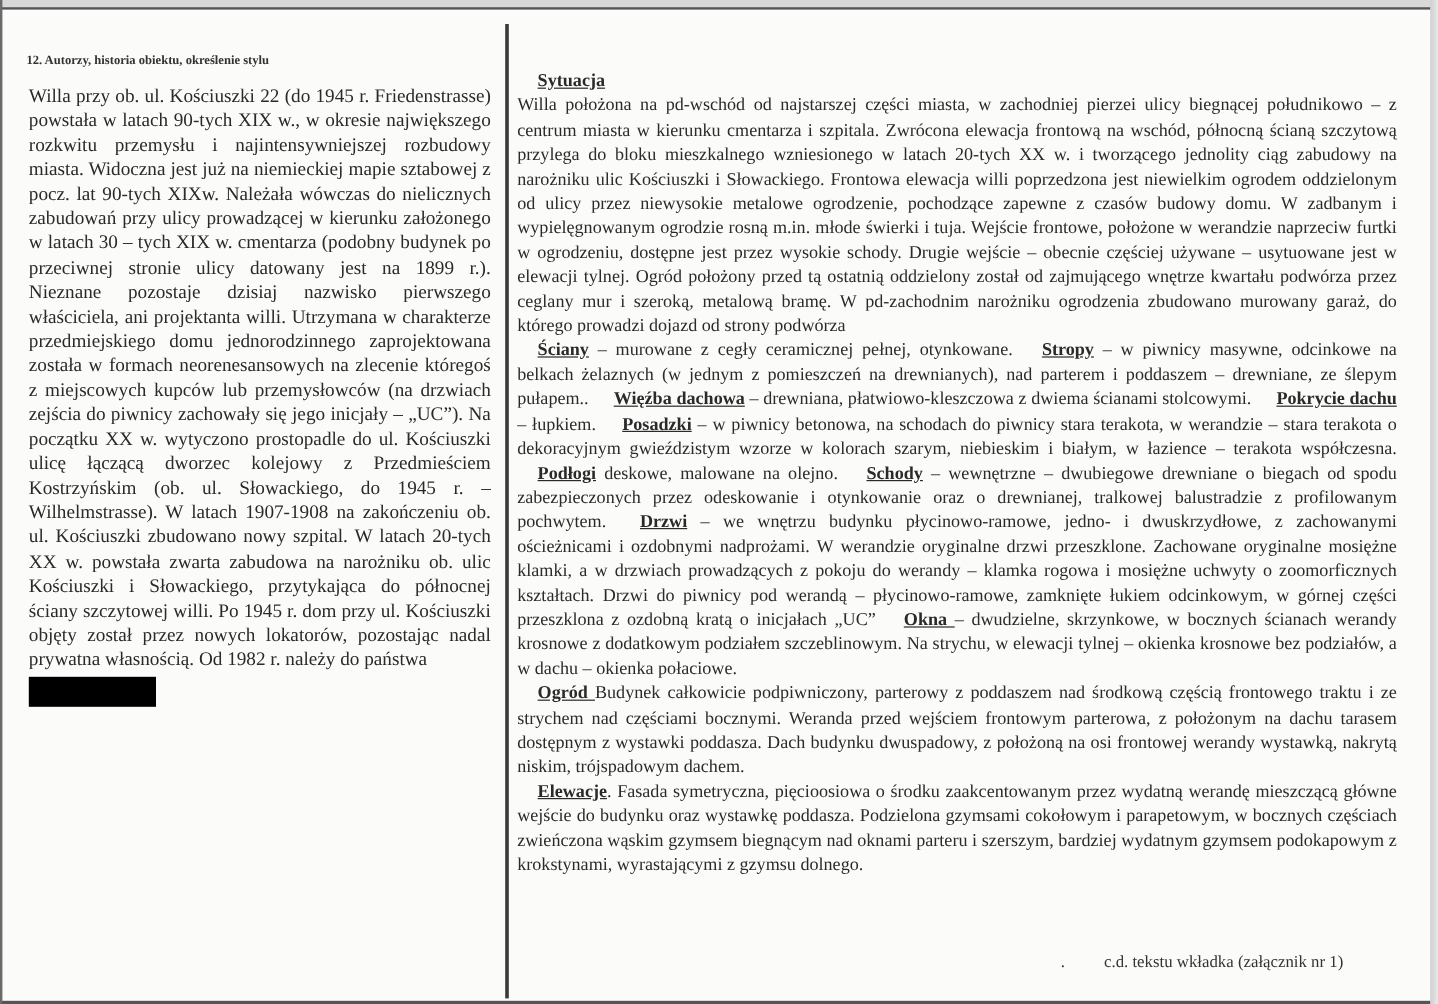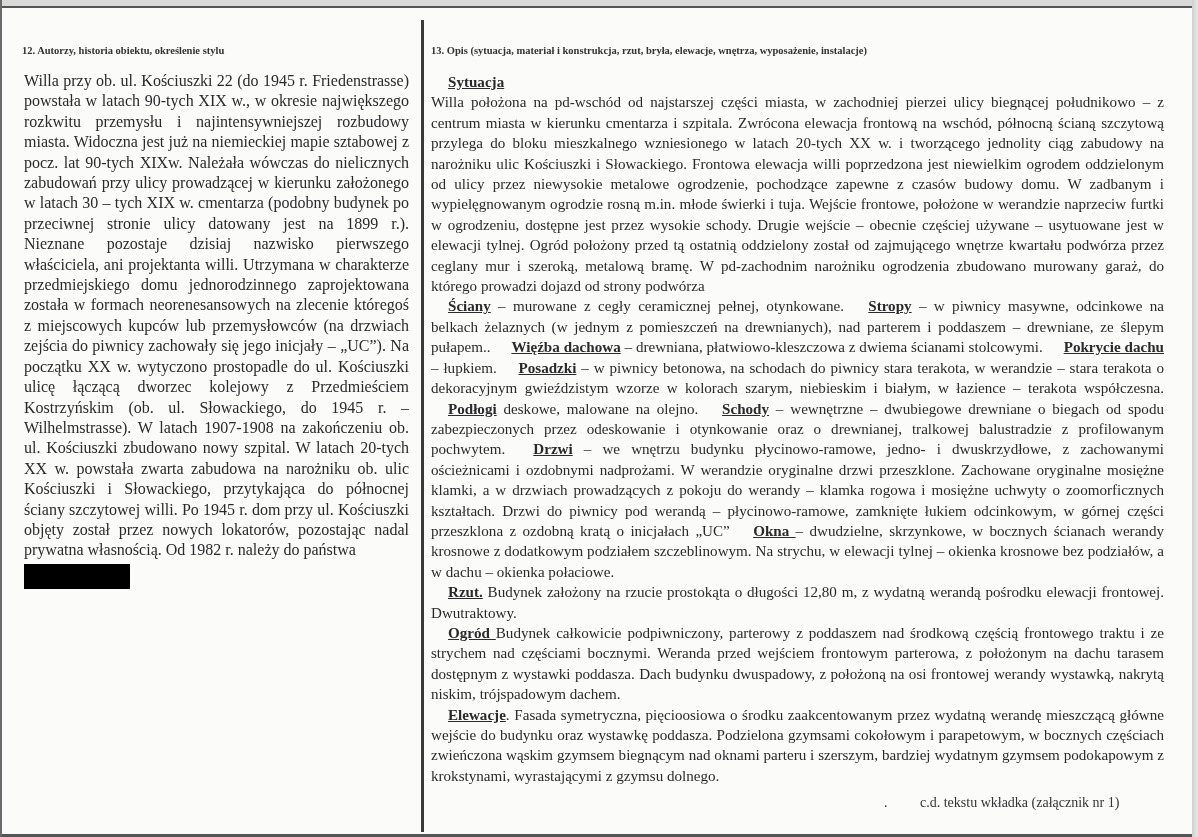--- a/index.html
+++ b/index.html
@@ -63,26 +63,24 @@
 <div class="page">
   <div class="col-left">
     <div class="heading heading-num-left">12. Autorzy, historia obiektu, określenie stylu</div>
     <div class="body-left">
       <p>Willa przy ob. ul. Kościuszki 22 (do 1945 r. Friedenstrasse) powstała w latach 90-tych XIX w., w okresie największego rozkwitu przemysłu i najintensywniejszej rozbudowy miasta. Widoczna jest już na niemieckiej mapie sztabowej z pocz. lat 90-tych XIXw. Należała wówczas do nielicznych zabudowań przy ulicy prowadzącej w kierunku założonego w latach 30 – tych XIX w. cmentarza (podobny budynek po przeciwnej stronie ulicy datowany jest na 1899 r.). Nieznane pozostaje dzisiaj nazwisko pierwszego właściciela, ani projektanta willi. Utrzymana w charakterze przedmiejskiego domu jednorodzinnego zaprojektowana została w formach neorenesansowych na zlecenie któregoś z miejscowych kupców lub przemysłowców (na drzwiach zejścia do piwnicy zachowały się jego inicjały – „UC”). Na początku XX w. wytyczono prostopadle do ul. Kościuszki ulicę łączącą dworzec kolejowy z Przedmieściem Kostrzyńskim (ob. ul. Słowackiego, do 1945 r. – Wilhelmstrasse). W latach 1907-1908 na zakończeniu ob. ul. Kościuszki zbudowano nowy szpital. W latach 20-tych XX w. powstała zwarta zabudowa na narożniku ob. ulic Kościuszki i Słowackiego, przytykająca do północnej ściany szczytowej willi. Po 1945 r. dom przy ul. Kościuszki objęty został przez nowych lokatorów, pozostając nadal prywatna własnością. Od 1982 r. należy do państwa</p>
       <span class="redacted"></span>
     </div>
   </div>
 
   <div class="col-right">
-    <div class="heading">13. Opis (sytuacja, materiał i konstrukcja, rzut, bryła, elewacje, wnętrza, wyposażenie, instalacje)</div>
     <div class="body-right">
       <p><span class="u">Sytuacja</span></p>
       <p>Willa położona na pd-wschód od najstarszej części miasta, w zachodniej pierzei ulicy biegnącej południkowo – z centrum miasta w kierunku cmentarza i szpitala. Zwrócona elewacja frontową na wschód, północną ścianą szczytową przylega do bloku mieszkalnego wzniesionego w latach 20-tych XX w. i tworzącego jednolity ciąg zabudowy na narożniku ulic Kościuszki i Słowackiego. Frontowa elewacja willi poprzedzona jest niewielkim ogrodem oddzielonym od ulicy przez niewysokie metalowe ogrodzenie, pochodzące zapewne z czasów budowy domu. W zadbanym i wypielęgnowanym ogrodzie rosną m.in. młode świerki i tuja. Wejście frontowe, położone w werandzie naprzeciw furtki w ogrodzeniu, dostępne jest przez wysokie schody. Drugie wejście – obecnie częściej używane – usytuowane jest w elewacji tylnej. Ogród położony przed tą ostatnią oddzielony został od zajmującego wnętrze kwartału podwórza przez ceglany mur i szeroką, metalową bramę. W pd-zachodnim narożniku ogrodzenia zbudowano murowany garaż, do którego prowadzi dojazd od strony podwórza</p>
       <p><span class="u">Ściany</span><span> – murowane z cegły ceramicznej pełnej, otynkowane. </span><span class="u">Stropy</span><span> –  w piwnicy masywne, odcinkowe na belkach żelaznych (w jednym z pomieszczeń na drewnianych), nad parterem i poddaszem – drewniane, ze ślepym pułapem.. </span><span class="u">Więźba dachowa</span><span> – drewniana, płatwiowo-kleszczowa z dwiema ścianami stolcowymi. </span><span class="u">Pokrycie dachu</span><span> – łupkiem. </span><span class="u">Posadzki</span><span> – w piwnicy betonowa, na schodach do piwnicy stara terakota, w werandzie – stara terakota o dekoracyjnym gwieździstym wzorze w kolorach szarym, niebieskim i białym, w łazience – terakota współczesna. </span><span class="u">Podłogi</span><span> deskowe, malowane na olejno. </span><span class="u">Schody</span><span> – wewnętrzne – dwubiegowe drewniane o biegach od spodu zabezpieczonych przez odeskowanie i otynkowanie oraz o drewnianej, tralkowej balustradzie z profilowanym pochwytem. </span><span class="u">Drzwi</span><span> – we wnętrzu budynku płycinowo-ramowe, jedno- i dwuskrzydłowe, z zachowanymi ościeżnicami i ozdobnymi nadprożami. W werandzie oryginalne drzwi przeszklone. Zachowane oryginalne mosiężne klamki, a w drzwiach prowadzących z pokoju do werandy – klamka rogowa i mosiężne uchwyty o zoomorficznych kształtach. Drzwi do piwnicy pod werandą – płycinowo-ramowe, zamknięte łukiem odcinkowym, w górnej części przeszklona z ozdobną kratą o inicjałach „UC” </span><span class="u">Okna </span><span>– dwudzielne, skrzynkowe, w bocznych ścianach werandy krosnowe z dodatkowym podziałem szczeblinowym. Na strychu, w elewacji tylnej – okienka krosnowe bez podziałów, a w dachu – okienka połaciowe.</span></p>
-      <p><span class="u">Rzut.</span><span> Budynek założony na rzucie prostokąta o długości 12,80 m, z wydatną werandą pośrodku elewacji frontowej. Dwutraktowy.</span></p>
       <p><span class="u">Ogród </span><span>Budynek całkowicie podpiwniczony, parterowy z poddaszem nad środkową częścią frontowego traktu i ze strychem nad częściami bocznymi. Weranda przed wejściem frontowym parterowa, z położonym na dachu tarasem dostępnym z wystawki poddasza. Dach budynku dwuspadowy, z położoną na osi frontowej werandy wystawką, nakrytą niskim, trójspadowym dachem.</span></p>
       <p><span class="u">Elewacje</span><span>. Fasada symetryczna, pięcioosiowa o środku zaakcentowanym przez wydatną werandę mieszczącą główne wejście do budynku oraz wystawkę poddasza. Podzielona gzymsami cokołowym i parapetowym, w bocznych częściach zwieńczona wąskim gzymsem biegnącym nad oknami parteru i szerszym, bardziej wydatnym gzymsem podokapowym z krokstynami, wyrastającymi z gzymsu dolnego.</span></p>
     </div>
   </div>
 </div>
 
 <div class="divider"></div>
 <div class="left-edge"></div>
 <div class="edge-right"></div>
 <div class="dot">.</div>

